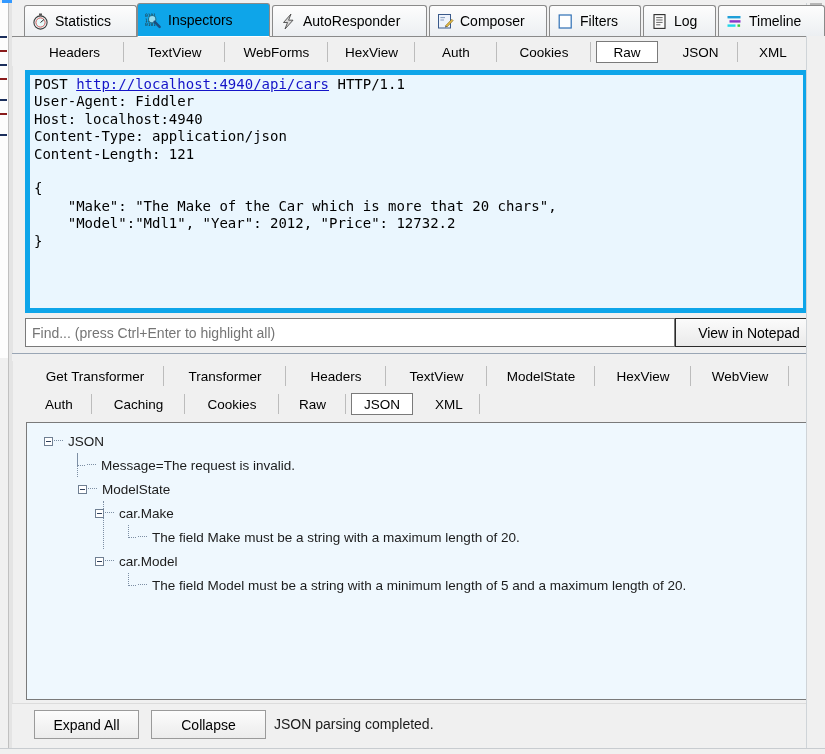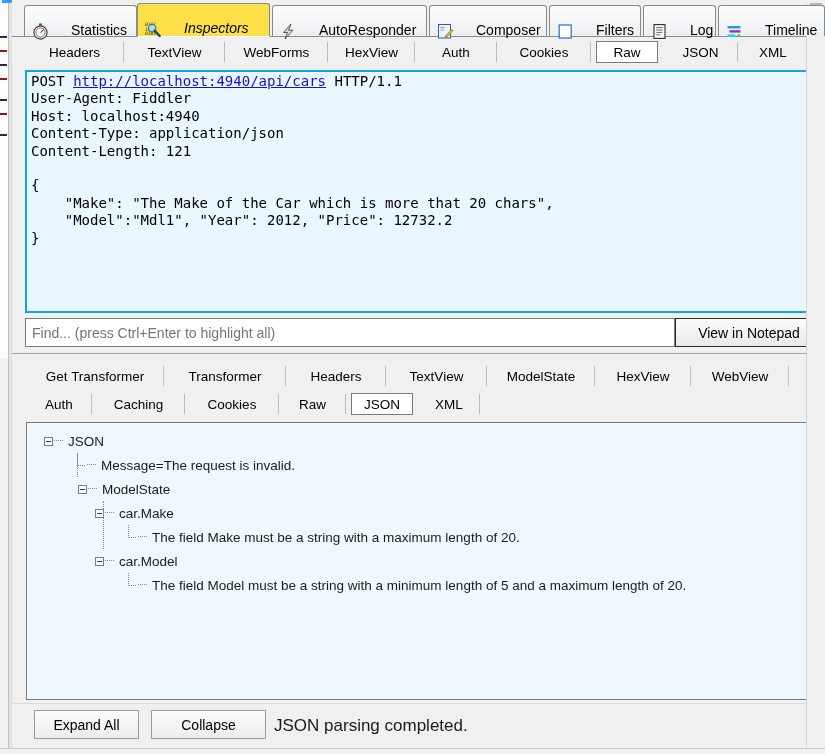--- a/index.html
+++ b/index.html
@@ -25,45 +25,44 @@
 
   
   .tabstrip{position:absolute;left:0;top:3px;width:813px;height:34px;background:#f0f0f0;}
   .tabstrip:after{content:"";position:absolute;left:0;bottom:0;width:813px;height:1px;background:#8a8a8a;}
   .ttab{
     position:absolute;top:2px;height:31px;
     box-sizing:border-box;
     background:linear-gradient(#fdfdfd,#eceff2);
     border:1px solid #8a8a8a;border-bottom:none;
     border-radius:3px 3px 0 0;
-    display:flex;gap:22px;
-    padding:17px 8px 0 7px;
+    display:flex;align-items:center;gap:6px;
+    padding:0 8px 0 7px;
     white-space:nowrap;
     z-index:1;
   }
   .ttab .lbl{font-size:14px;line-height:14px;}
   .ttab.active{
     top:0;height:34px;z-index:3;
-    background:#fde047;
+    background:#0ea5e9;
     border-bottom:1px solid #ffffff;
-    font-style:italic;
   }
   .ttab .ic{width:17px;height:17px;flex:0 0 17px;position:relative;display:block;}
 
   
   .subtabs{position:absolute;left:0;top:38px;width:813px;height:28px;background:#f0f0f0;
            display:flex;align-items:center;}
   .stab{position:relative;height:22px;display:flex;align-items:center;justify-content:center;
         padding:0 2px;font-size:13.5px;box-sizing:border-box;white-space:nowrap;}
   .stab .sep{position:absolute;right:0;top:1px;width:1px;height:20px;background:#bcbcbc;}
   .stab.sel{border:1px solid #7a7a7a;background:#ffffff;box-shadow:inset 0 0 0 1px #fff;}
 
   
   .rawbox{position:absolute;left:13px;top:70px;width:783px;height:243px;
-          background:#eaf6fe;border:2px solid #0ea5e9;box-sizing:border-box;overflow:hidden;}
+          background:#eaf6fe;border:5px solid #0ea5e9;box-sizing:border-box;overflow:hidden;}
   .rawtext{position:absolute;left:4px;top:1px;
            font-family:"DejaVu Sans Mono","Liberation Mono",monospace;
            font-size:14px;line-height:17.4px;white-space:pre;color:#000;}
   .rawtext a{color:#1414c8;text-decoration:underline;}
 
   
   .findrow{position:absolute;left:13px;top:318px;width:800px;height:31px;}
   .findinput{position:absolute;left:0;top:0;width:650px;height:29px;box-sizing:border-box;
              background:#fff;border:1px solid #7a7a7a;
              font-family:"Liberation Sans",sans-serif;font-size:14px;color:#000000;
@@ -93,21 +92,21 @@
   .elbow:before{content:"";position:absolute;left:4px;top:0;bottom:11px;border-left:1px dotted #7d8fa4;}
   .elbow:after{content:"";position:absolute;left:4px;top:12px;width:8px;border-top:1px dotted #7d8fa4;}
   .vstem{position:absolute;width:0;border-left:1px dotted #7d8fa4;}
   .nlabel{margin-left:3px;}
 
   
   .bottombar{position:absolute;left:0;top:703px;width:813px;height:45px;background:#f0f0f0;}
   .btn{position:absolute;top:7px;height:29px;box-sizing:border-box;
        background:linear-gradient(#fcfcfc,#ececec);border:1px solid #9a9a9a;
        display:flex;align-items:center;justify-content:center;font-size:14px;}
-  .statusmsg{position:absolute;left:262px;top:13px;font-size:17px;color:#1a1a1a;}
+  .statusmsg{position:absolute;left:262px;top:13px;font-size:14px;color:#1a1a1a;}
   .botline{position:absolute;left:0;top:0;width:813px;height:1px;background:#dcdcdc;}
 
   .frame-bottom{position:absolute;left:0;top:748px;width:825px;height:6px;background:#f0f0f0;border-top:1px solid #c8ccd0;}
   .right-edge{position:absolute;left:806px;top:3px;width:19px;height:745px;background:#f0f0f0;}
   .right-edge .rbar{position:absolute;left:0;top:0;width:1px;height:745px;background:#cfd4d8;}
   .topright-min{position:absolute;right:3px;top:3px;width:12px;height:3px;background:#b6b6b6;}
 </style>
 </head>
 <body>
 

